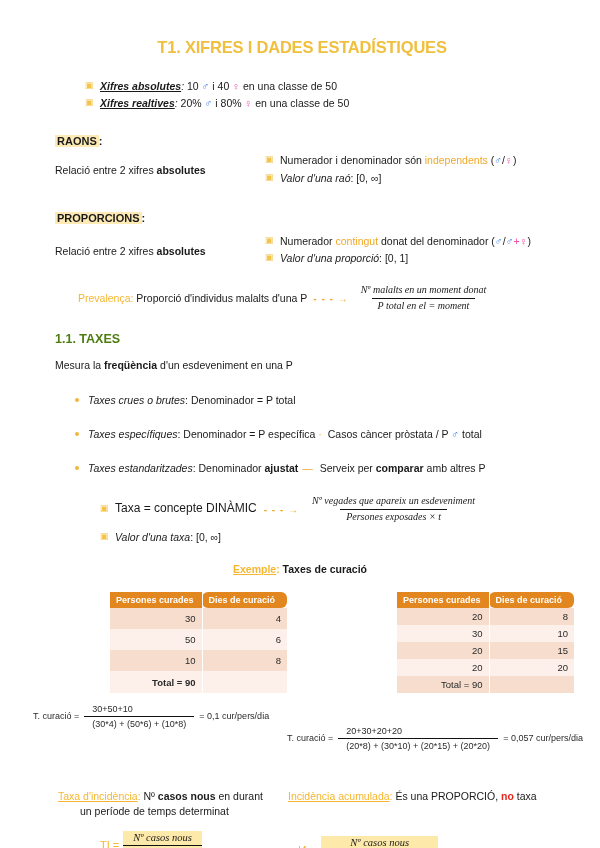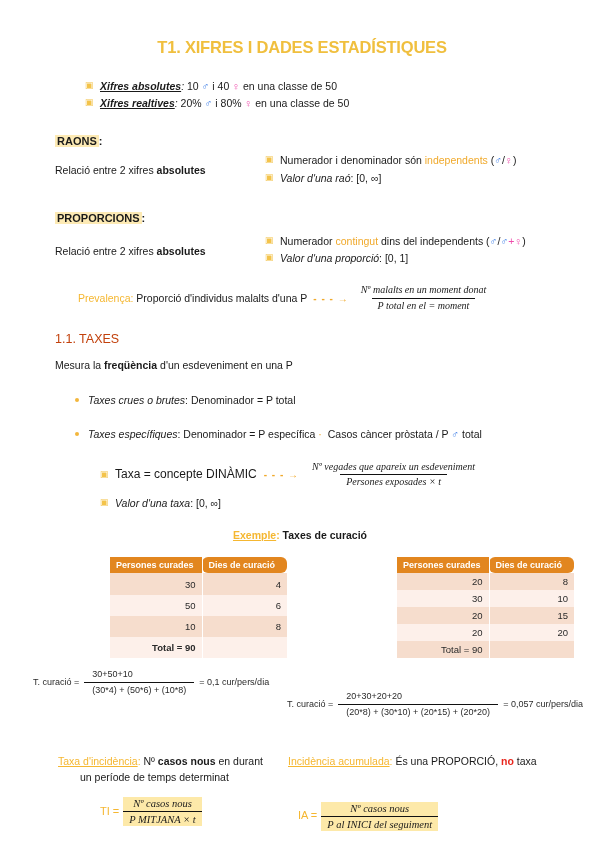--- a/index.html
+++ b/index.html
@@ -58,21 +58,21 @@
   }
   .sec-label-colon { font-weight: bold; font-size: 11px; }
 
   
   .two-col { display: flex; align-items: flex-start; }
   .col-left { width: 210px; }
   .col-right { flex: 1; }
 
   
   .subhead {
-    color: #c2410c; font-weight: normal; font-size: 12.5px;
+    color: #4d7c0f; font-weight: bold; font-size: 12.5px;
     letter-spacing: 0px;
   }
 
   
   .frac {
     display: inline-flex; flex-direction: column; align-items: center;
     vertical-align: middle; font-family: "Liberation Serif", serif;
     font-style: italic; line-height: 1.25;
   }
   .frac .num { padding: 0 6px 1px 6px; white-space: nowrap; }
@@ -157,21 +157,21 @@
     <div>
       <span class="sec-label">PROPORCIONS</span><span class="sec-label-colon">:</span>
     </div>
     <div class="two-col" style="margin-top: 18px;">
       <div class="col-left txt">
         <span>Relació entre 2 xifres </span><span class="bold">absolutes</span>
       </div>
       <div class="col-right" style="margin-top:-12px;">
         <div class="sq-row">
           <span class="sq">▣</span>
-          <span class="txt"><span>Numerador </span><span class="amber">contingut</span><span> dins del independents (</span><span class="male">♂</span><span>/</span><span class="male">♂</span><span class="female">+</span><span class="female">♀</span><span>)</span></span>
+          <span class="txt"><span>Numerador </span><span class="amber">contingut</span><span> donat del denominador (</span><span class="male">♂</span><span>/</span><span class="male">♂</span><span class="female">+</span><span class="female">♀</span><span>)</span></span>
         </div>
         <div class="sq-row">
           <span class="sq">▣</span>
           <span class="txt"><span class="ital">Valor d'una proporció</span><span>: [0, 1]</span></span>
         </div>
       </div>
     </div>
   </div>
 
   <div style="margin: 16px 0 0 78px; display:flex; align-items:center; gap:6px;">
@@ -190,20 +190,24 @@
     </div>
 
     <div style="margin: 10px 0 0 20px;">
       <div class="dot-row">
         <span class="dot"></span>
         <span class="txt"><span class="ital">Taxes crues o brutes</span><span>: Denominador = P total</span></span>
       </div>
       <div class="dot-row">
         <span class="dot"></span>
         <span class="txt"><span class="ital">Taxes específiques</span><span>: Denominador = P específica</span><span class="amber" style="padding:0 3px;">·</span><span> Casos càncer pròstata / P </span><span class="male">♂</span><span> total</span></span>
+      </div>
+      <div class="dot-row">
+        <span class="dot"></span>
+        <span class="txt"><span class="ital">Taxes estandaritzades</span><span>: Denominador </span><span class="bold">ajustat</span><span class="amber" style="padding:0 4px;">—</span><span> Serveix per </span><span class="bold">comparar</span><span> amb altres P</span></span>
       </div>
     </div>
 
     <div style="margin: 12px 0 0 45px;">
       <div class="sq-row" style="align-items:center;">
         <span class="sq">▣</span>
         <span class="txt" style="font-size:12px;">Taxa = concepte DINÀMIC</span>
         <span class="arrow-dash">- - - →</span>
         <span class="frac" style="font-size:10px;">
           <span class="num">Nº vegades que apareix un esdeveniment</span>

